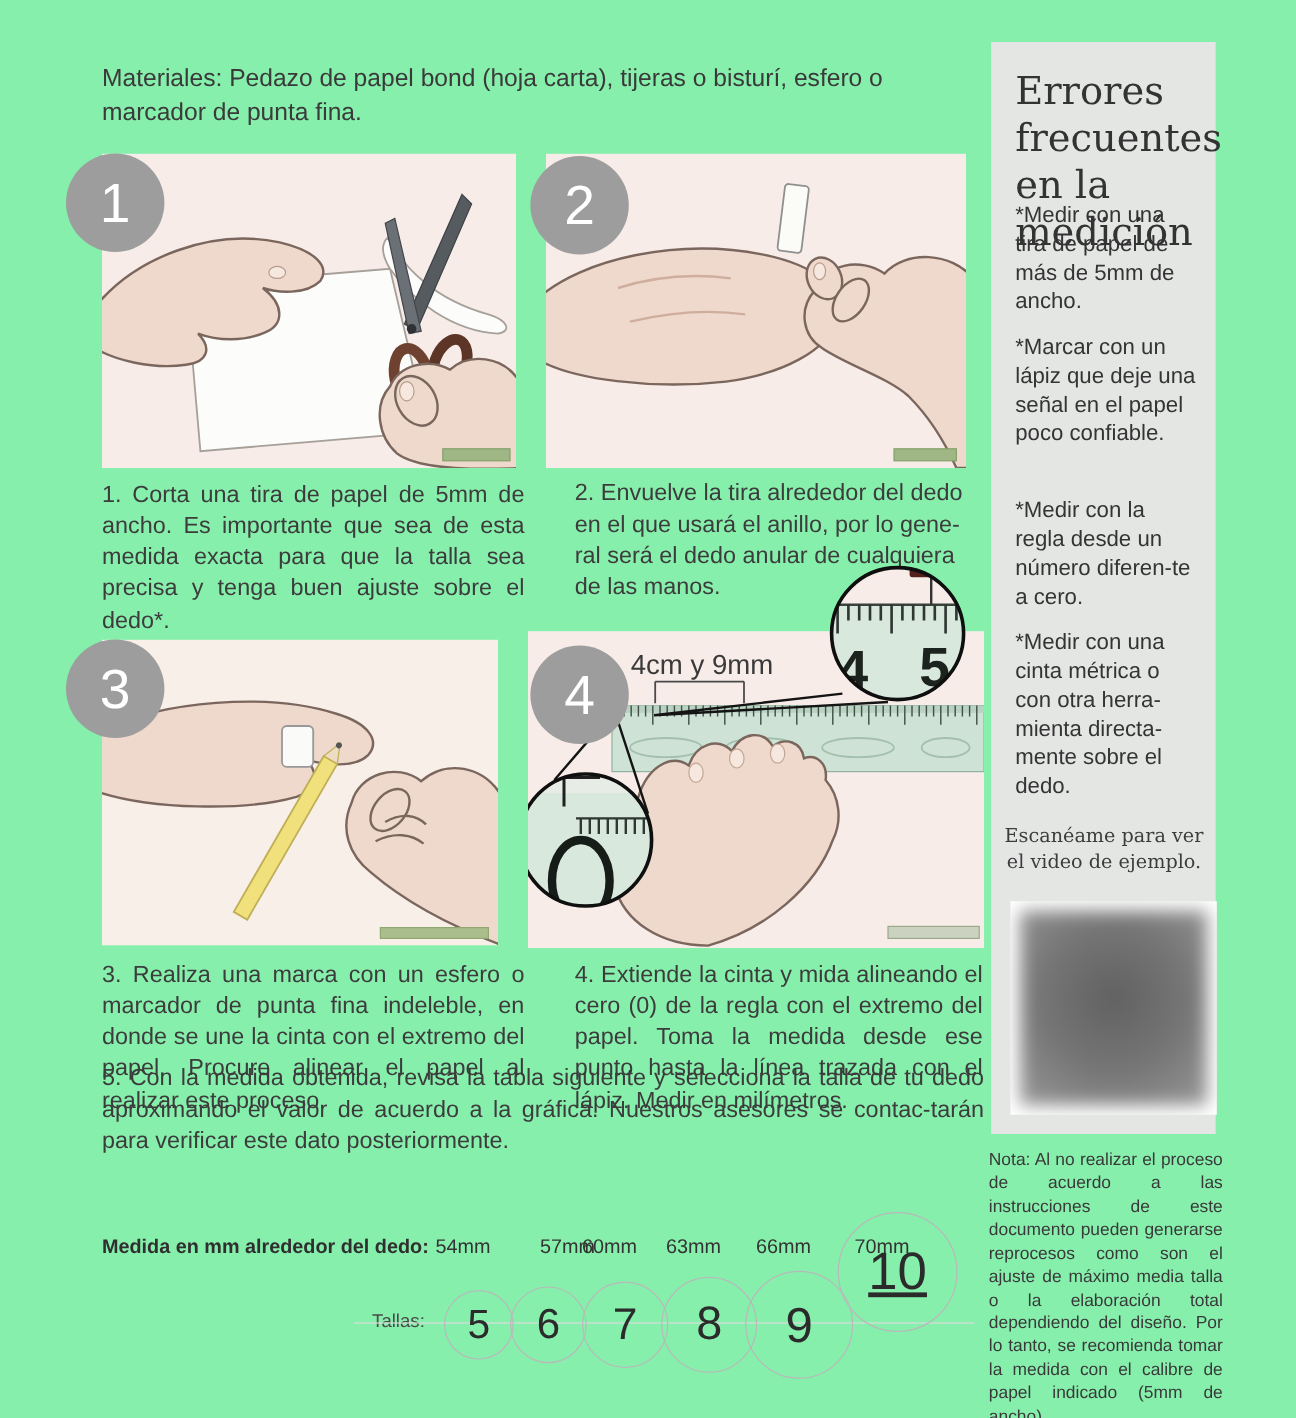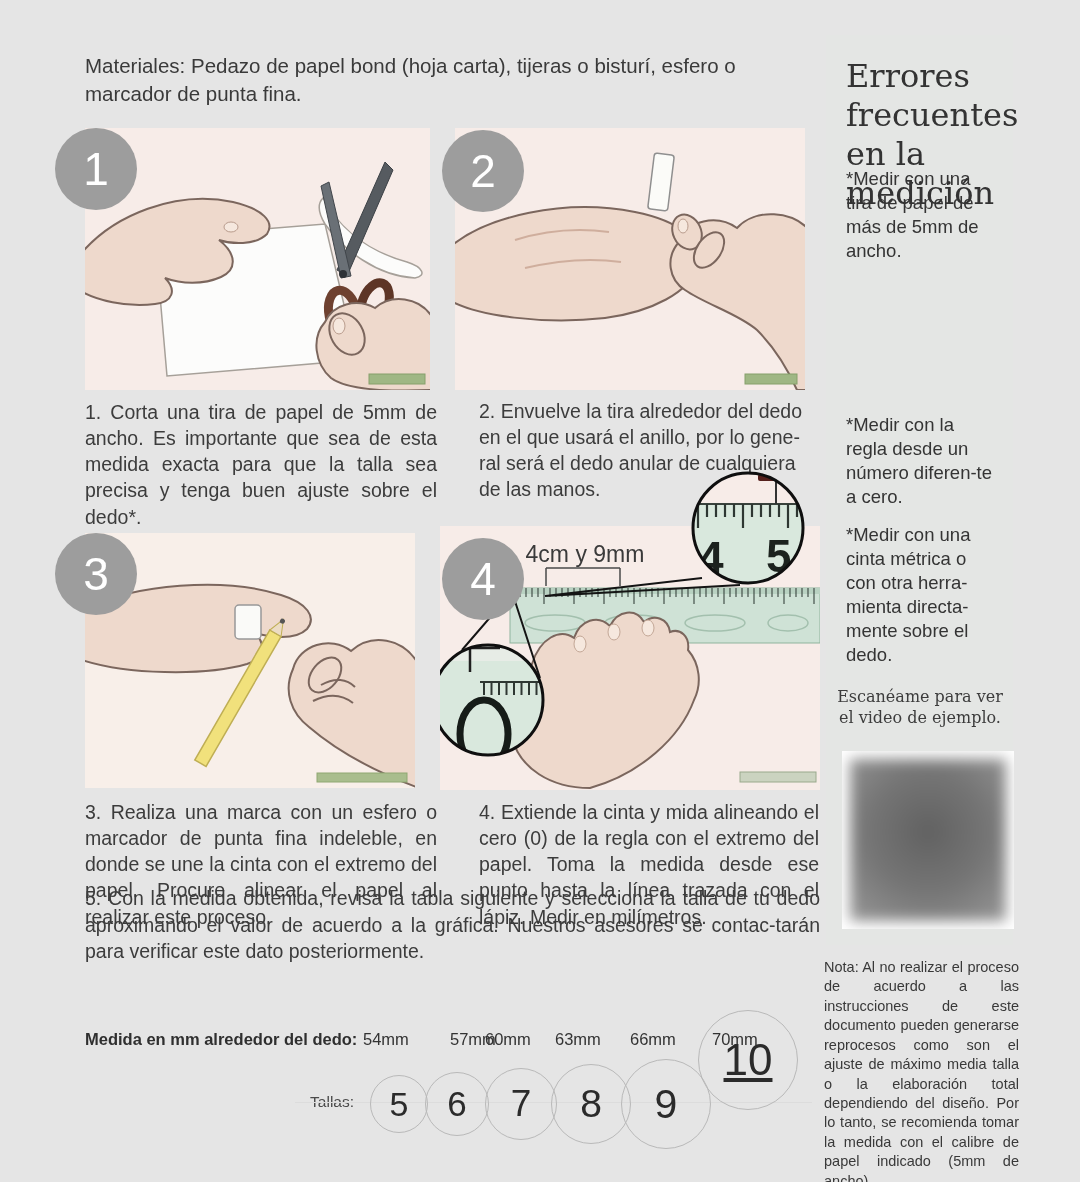--- a/index.html
+++ b/index.html
@@ -1,16 +1,16 @@
 <!DOCTYPE html>
 <html><head>
 <meta charset="utf-8">
 <style>
   html,body{margin:0;padding:0;background:#ffffff;}
-  #page{position:relative;width:1080px;height:1182px;background:#e5e5e5;overflow:hidden;
+  #page{position:relative;width:1080px;height:1182px;background:#86efac;overflow:hidden;
         font-family:"Liberation Sans",sans-serif;color:#3d3d3d;}
   .abs{position:absolute;}
   
   .materials{left:85px;top:52px;width:725px;font-size:20.5px;line-height:1.38;color:#3a3a3a;}
   .caption{font-size:19.5px;line-height:1.34;text-align:justify;color:#3c3c3c;}
   .cap1{left:85px;top:399px;width:352px;}
   .cap2{left:479px;top:398px;width:338px;text-align:left;}
   .cap3{left:85px;top:799px;width:352px;}
   .cap4{left:479px;top:799px;width:340px;}
   .step5{left:85px;top:885px;width:735px;font-size:19.5px;line-height:1.36;text-align:justify;color:#3c3c3c;}
@@ -194,20 +194,21 @@
   <div class="abs talla-circle" style="left:370px;top:1075px;width:56px;height:56px;font-size:34px;">5</div>
   <div class="abs talla-circle" style="left:425px;top:1072px;width:62px;height:62px;font-size:35px;">6</div>
   <div class="abs talla-circle" style="left:485px;top:1068px;width:70px;height:70px;font-size:37px;">7</div>
   <div class="abs talla-circle" style="left:551px;top:1064px;width:78px;height:78px;font-size:39px;">8</div>
   <div class="abs talla-circle" style="left:621px;top:1059px;width:88px;height:88px;font-size:41px;">9</div>
   <div class="abs talla-circle" style="left:698px;top:1010px;width:98px;height:98px;font-size:44px;text-decoration:underline;">10</div>
 
   <div class="abs sidebar">
     <div class="sidebar-title">Errores frecuentes  en la medición</div>
     <div class="sidebar-item" style="top:132px;">*Medir con una tira de papel de más de 5mm de ancho.</div>
+    <div class="sidebar-item" style="top:242px;">*Marcar con un lápiz que deje una señal en el papel poco confiable.</div>
     <div class="sidebar-item" style="top:488px;">*Medir con una cinta métrica o con otra herra-mienta directa-mente sobre el dedo.</div>
     <div class="sidebar-item" style="top:378px;">*Medir con la regla desde un número diferen-te a cero.</div>
     <div class="scan-caption">Escanéame para ver el video de ejemplo.</div>
     <div class="qr-frame">
       <div class="qr-blur"></div>
     </div>
   </div>
 
   <div class="abs nota">Nota: Al no realizar el proceso de acuerdo a las instrucciones de este documento pueden generarse reprocesos como son el ajuste de máximo media talla o la elaboración total dependiendo del diseño. Por lo tanto, se recomienda tomar la medida con el calibre de papel indicado (5mm de ancho).</div>
 

